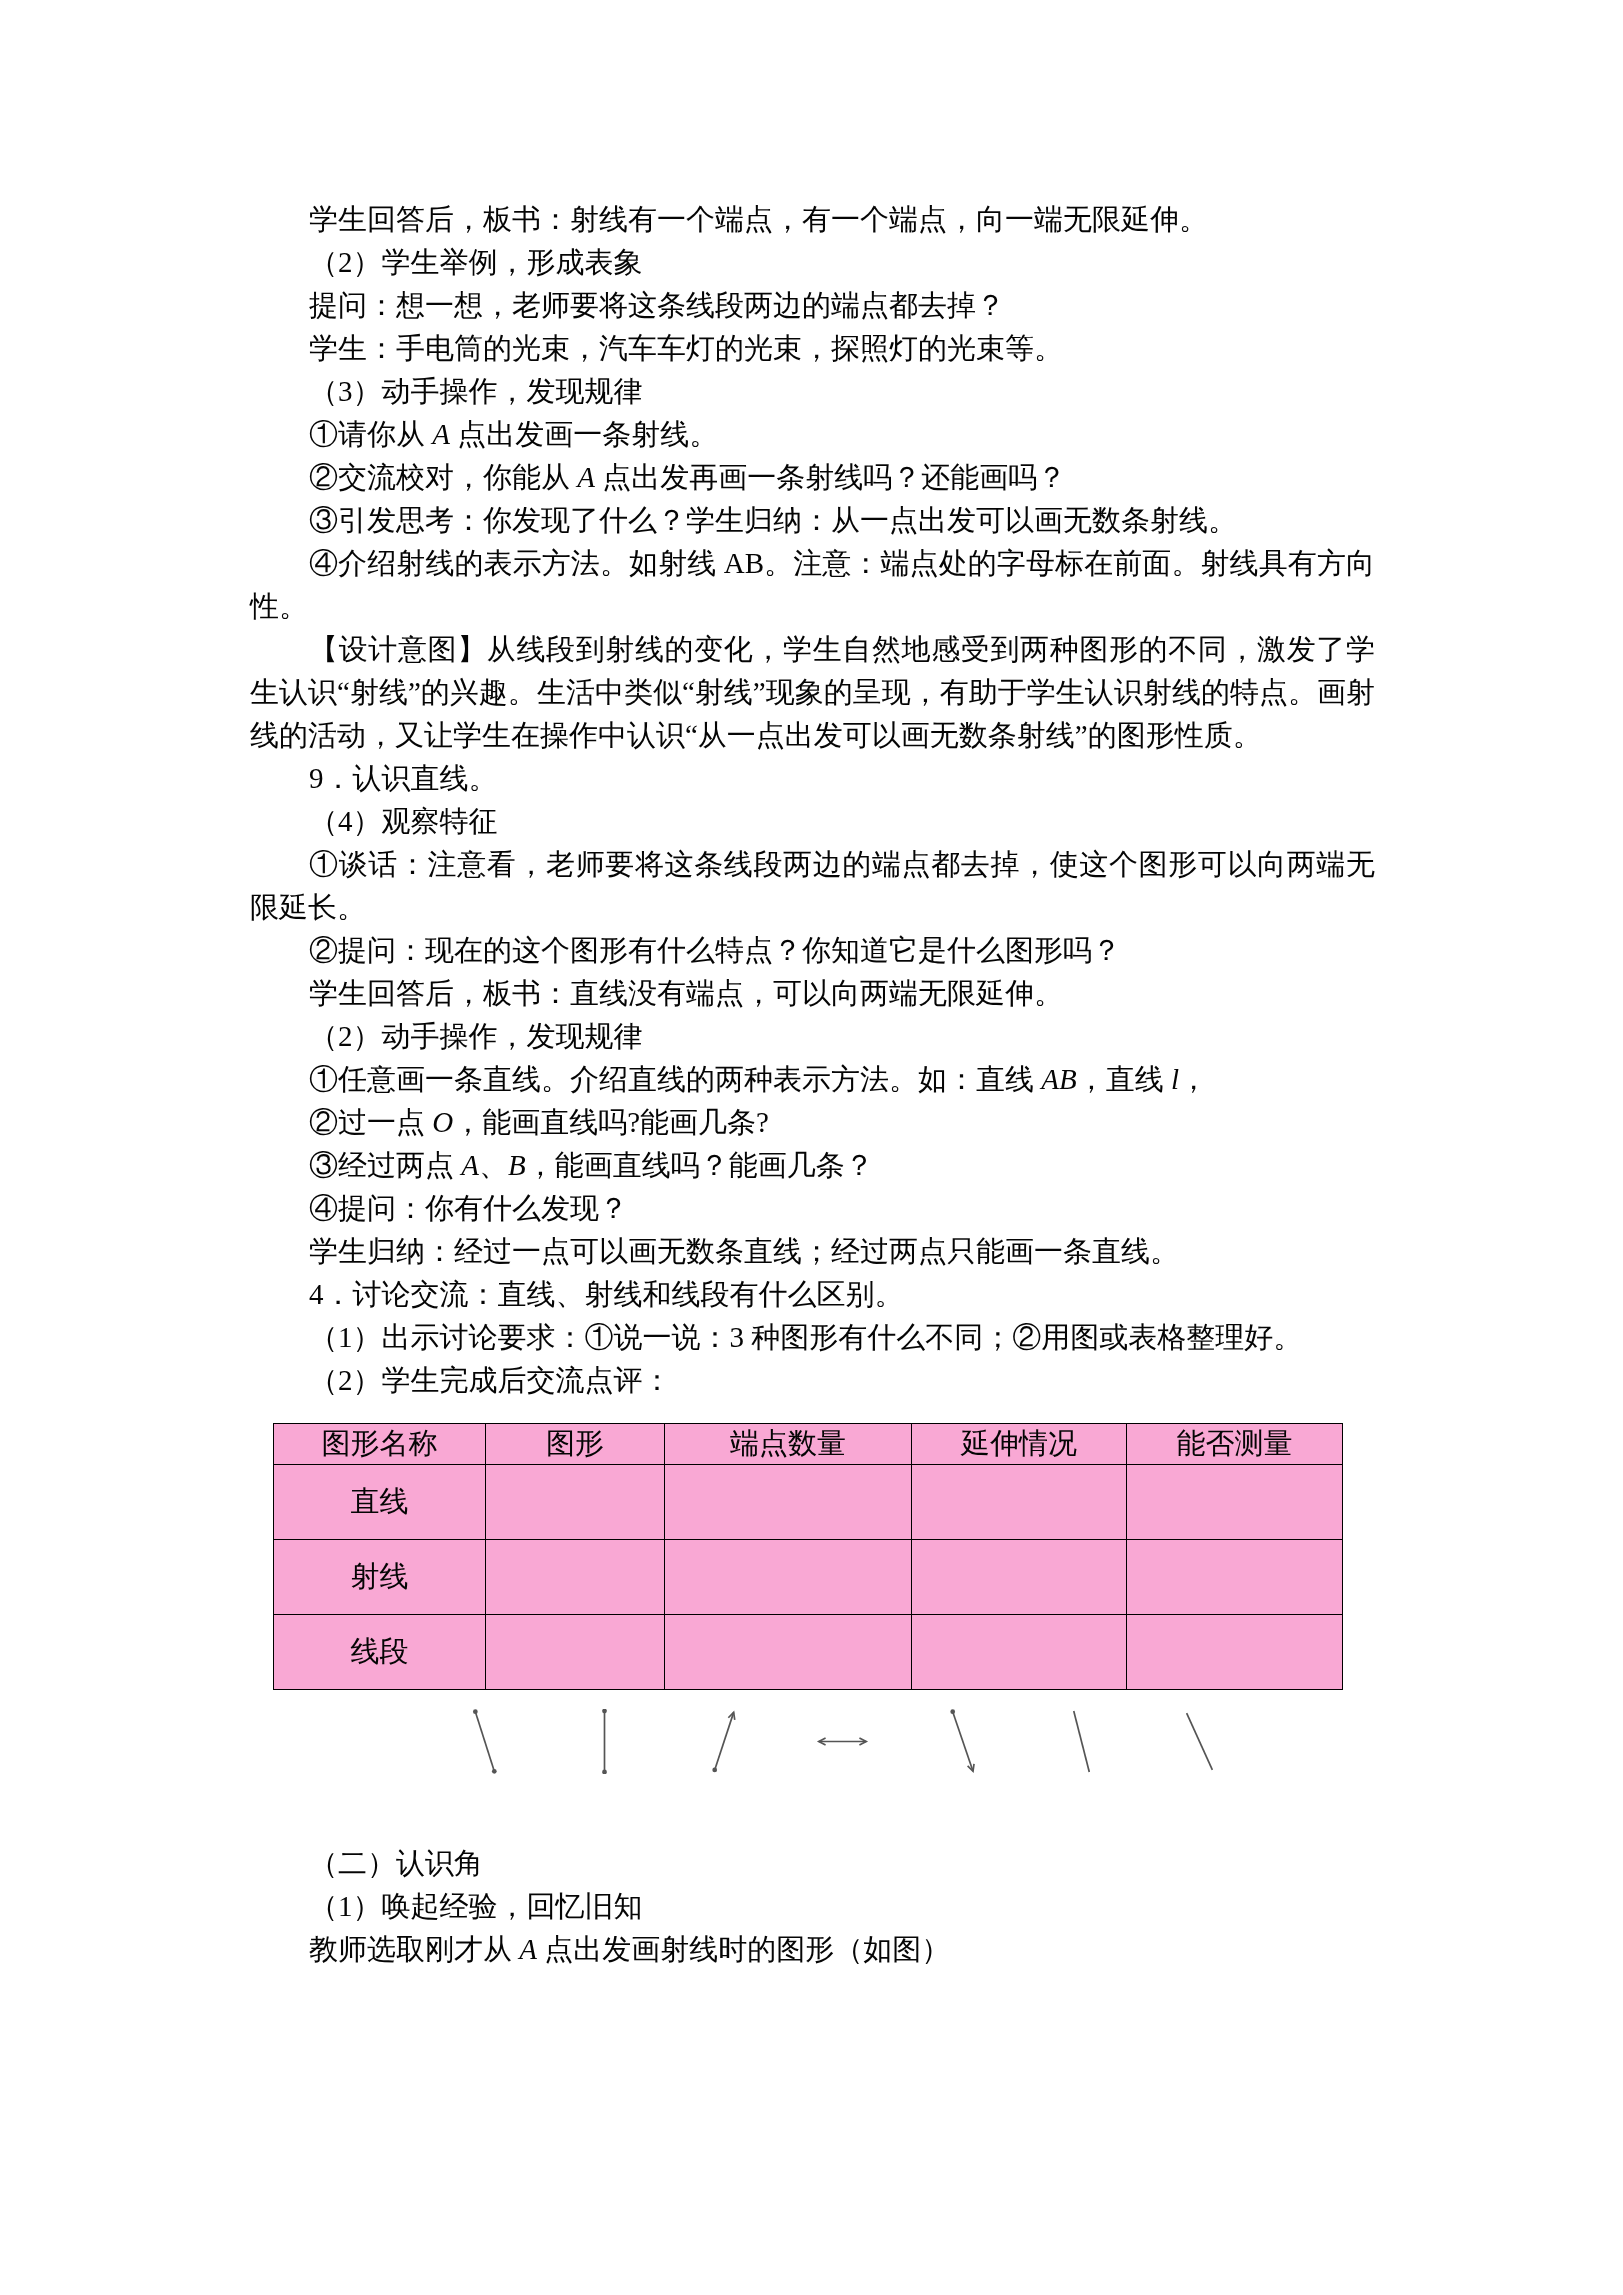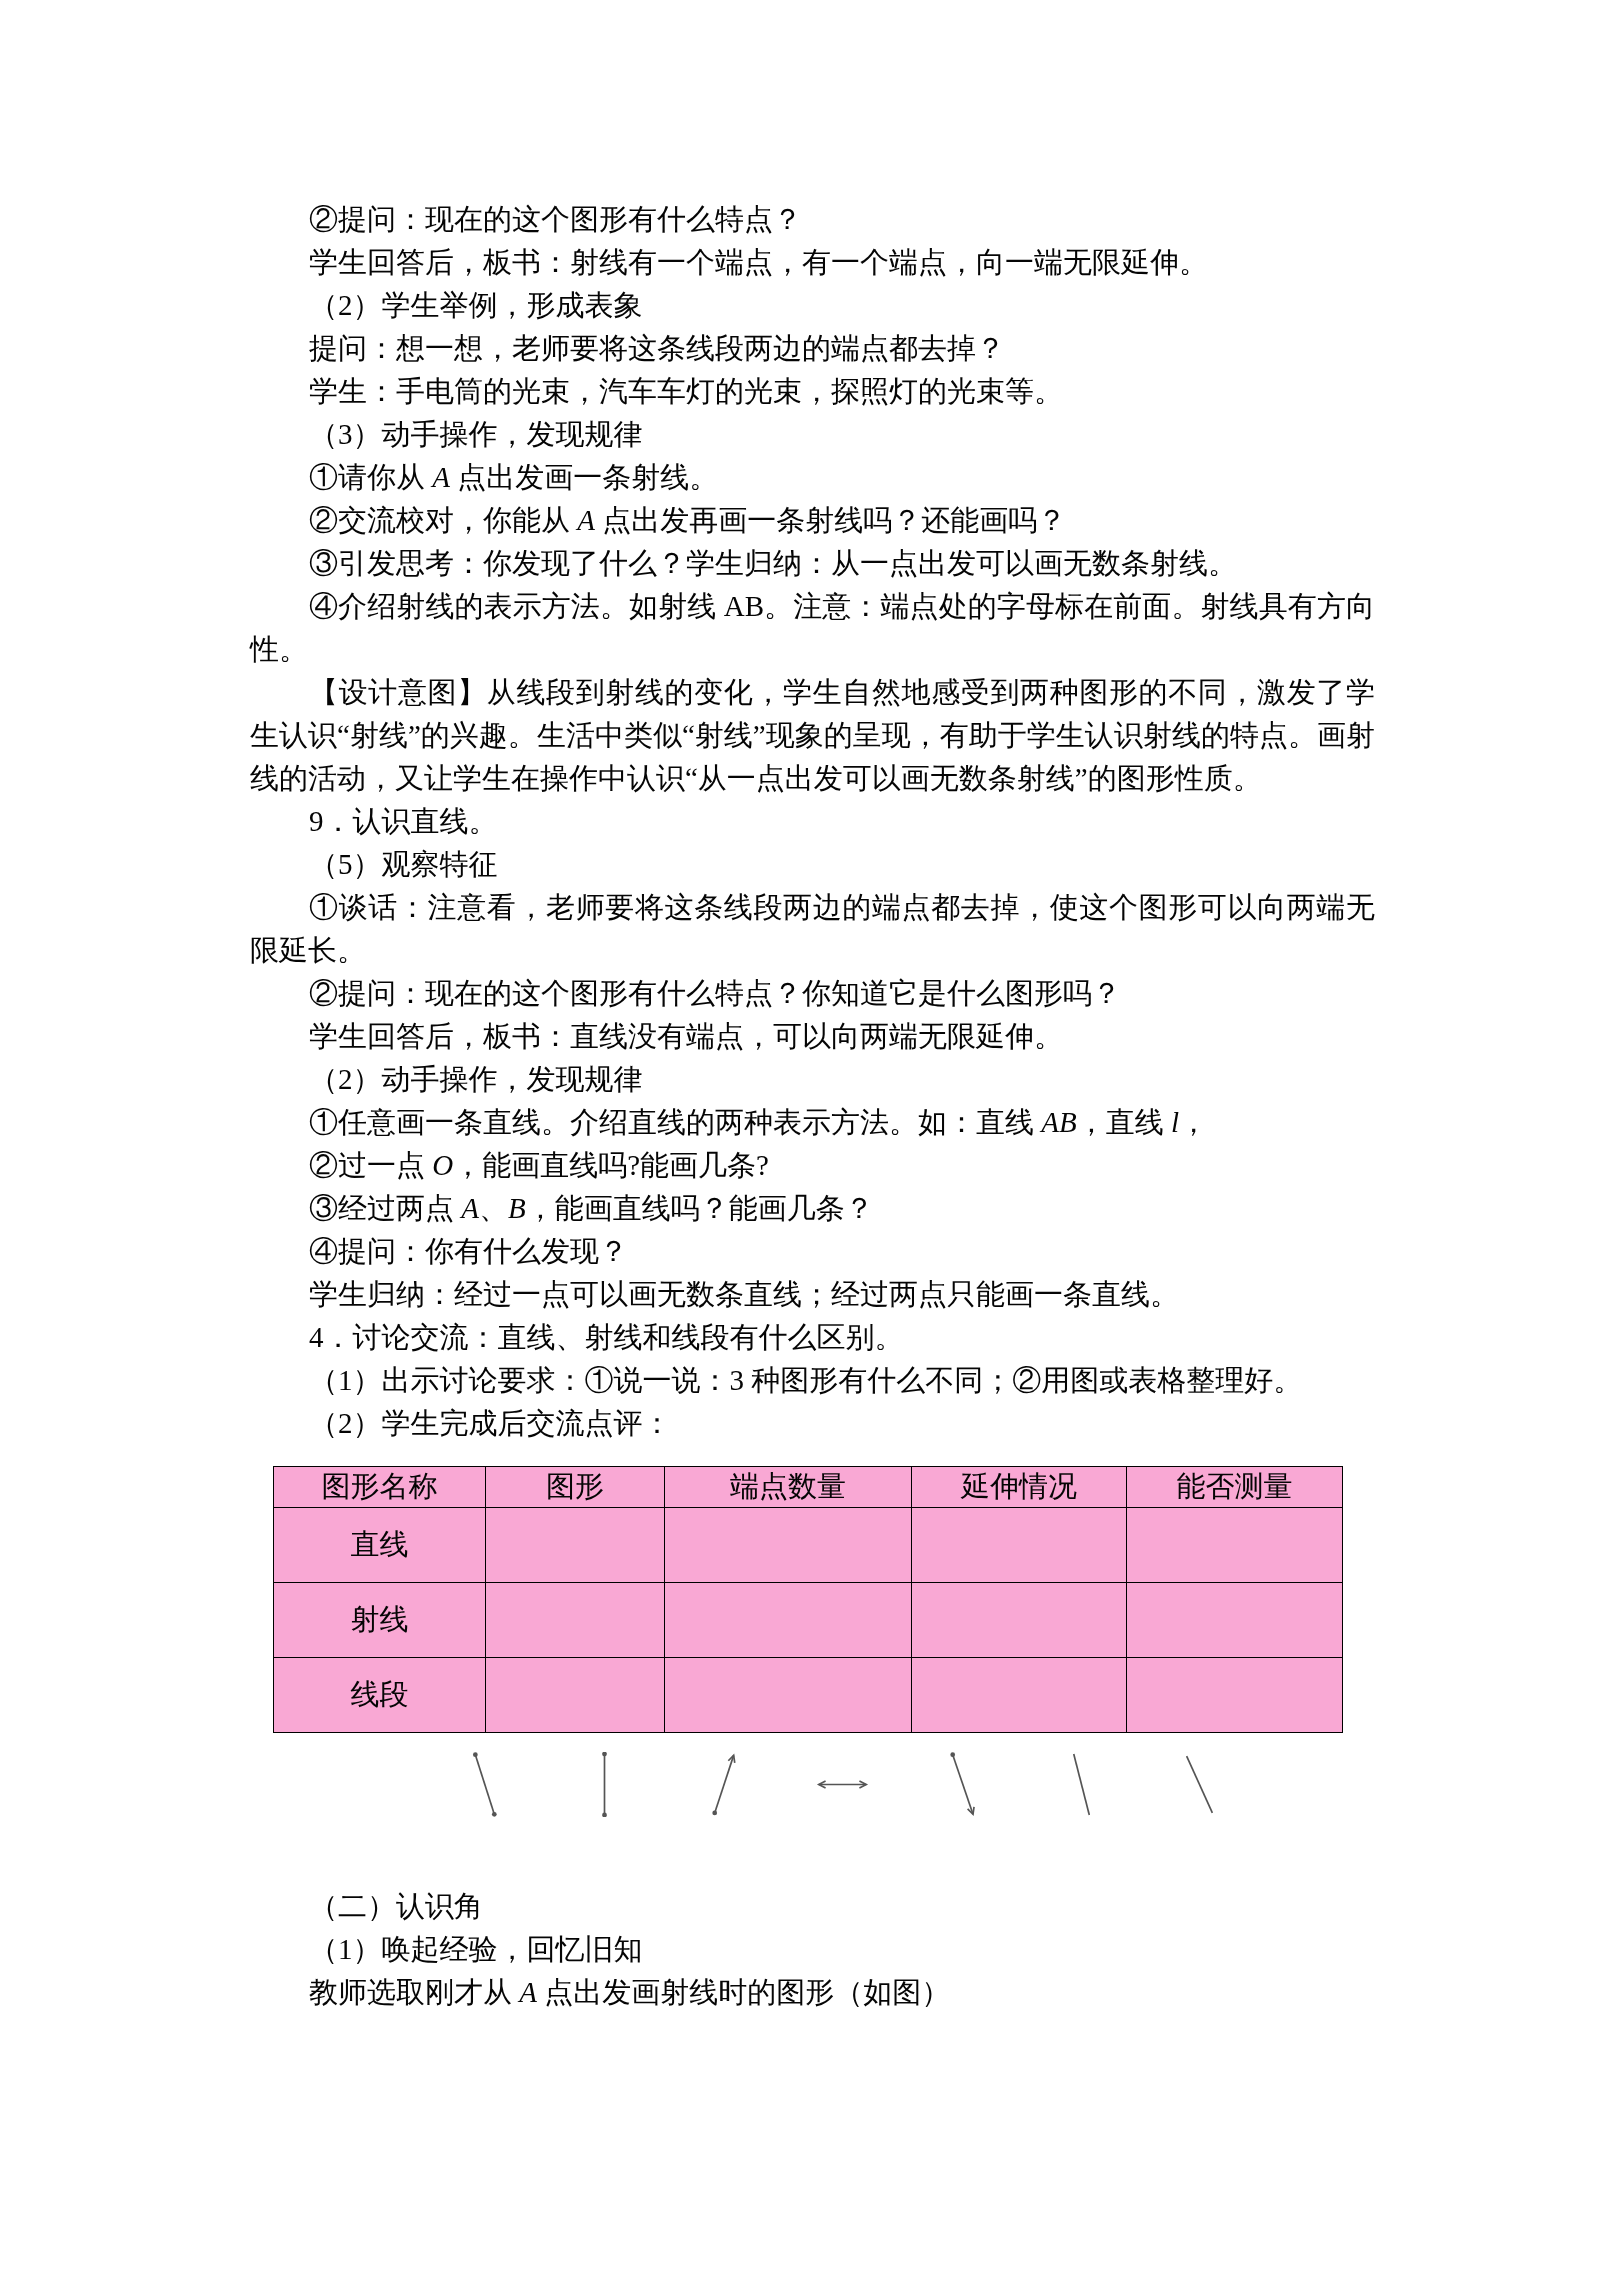--- a/index.html
+++ b/index.html
@@ -55,33 +55,32 @@
   .figures svg { display: block; }
   #text-block-3 { margin-top: 67px; }
 </style>
 </head>
 <body>
 
 <div class="page">
   <div class="content">
 
     <div id="text-block-1">
-        <p class="para"><span>②提问：现在的这个图形有什么特点？</span></p>
         <p class="para"><span>学生回答后，板书：射线有一个端点，有一个端点，向一端无限延伸。</span></p>
         <p class="para"><span>（2）学生举例，形成表象</span></p>
         <p class="para"><span>提问：想一想，老师要将这条线段两边的端点都去掉？</span></p>
         <p class="para"><span>学生：手电筒的光束，汽车车灯的光束，探照灯的光束等。</span></p>
         <p class="para"><span>（3）动手操作，发现规律</span></p>
         <p class="para"><span>①请你从 </span><span class="var">A</span><span> 点出发画一条射线。</span></p>
         <p class="para"><span>②交流校对，你能从 </span><span class="var">A</span><span> 点出发再画一条射线吗？还能画吗？</span></p>
         <p class="para"><span>③引发思考：你发现了什么？学生归纳：从一点出发可以画无数条射线。</span></p>
         <p class="para"><span>④介绍射线的表示方法。如射线 AB。注意：端点处的字母标在前面。射线具有方向性。</span></p>
         <p class="para"><span>【设计意图】从线段到射线的变化，学生自然地感受到两种图形的不同，激发了学生认识“射线”的兴趣。生活中类似“射线”现象的呈现，有助于学生认识射线的特点。画射线的活动，又让学生在操作中认识“从一点出发可以画无数条射线”的图形性质。</span></p>
         <p class="para"><span>9．认识直线。</span></p>
-        <p class="para"><span>（5）观察特征</span></p>
+        <p class="para"><span>（4）观察特征</span></p>
         <p class="para"><span>①谈话：注意看，老师要将这条线段两边的端点都去掉，使这个图形可以向两端无限延长。</span></p>
         <p class="para"><span>②提问：现在的这个图形有什么特点？你知道它是什么图形吗？</span></p>
         <p class="para"><span>学生回答后，板书：直线没有端点，可以向两端无限延伸。</span></p>
         <p class="para"><span>（2）动手操作，发现规律</span></p>
         <p class="para"><span>①任意画一条直线。介绍直线的两种表示方法。如：直线 </span><span class="var">AB</span><span>，直线 </span><span class="var">l</span><span>，</span></p>
         <p class="para"><span>②过一点 </span><span class="var">O</span><span>，能画直线吗?能画几条?</span></p>
         <p class="para"><span>③经过两点 </span><span class="var">A</span><span>、</span><span class="var">B</span><span>，能画直线吗？能画几条？</span></p>
         <p class="para"><span>④提问：你有什么发现？</span></p>
         <p class="para"><span>学生归纳：经过一点可以画无数条直线；经过两点只能画一条直线。</span></p>
         <p class="para"><span>4．讨论交流：直线、射线和线段有什么区别。</span></p>

